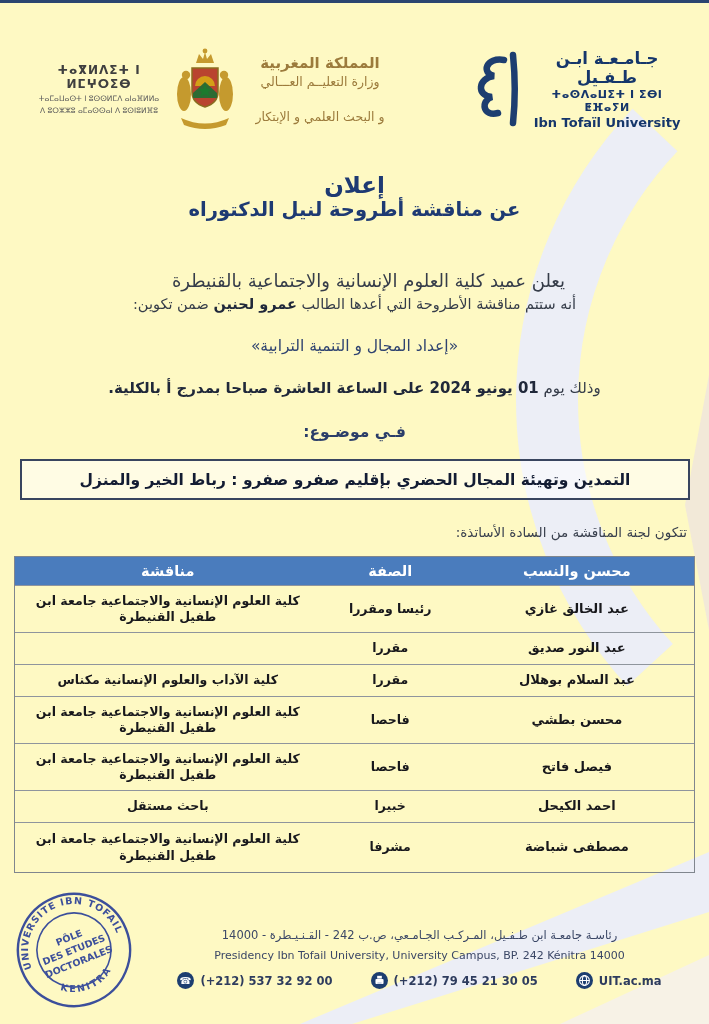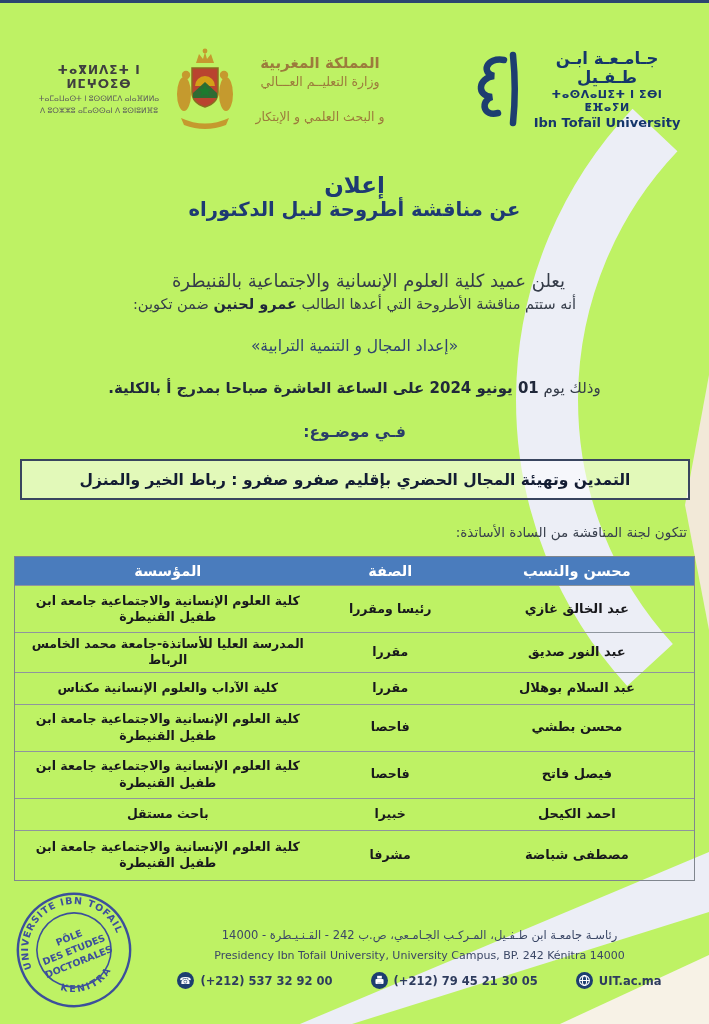--- a/index.html
+++ b/index.html
@@ -1,19 +1,19 @@
 <!DOCTYPE html>
 <html lang="ar"><head>
 <meta charset="utf-8">
 <style>
   * { margin:0; padding:0; box-sizing:border-box; }
   html,body { background:#e9e9e9; }
   .page {
     position:relative; width:709px; height:1024px; margin:0 auto;
-    background:#bef264; overflow:hidden;
+    background:#fef9c3; overflow:hidden;
     font-family:"DejaVu Sans", sans-serif; color:#353c49;
   }
   .top-line { position:absolute; top:0; left:0; width:100%; height:3px; background:#2b4570; z-index:3; }
   .bg-art { position:absolute; top:0; left:0; width:709px; height:1024px; z-index:0; }
 
   
   .header { position:absolute; top:46px; left:38px; right:26px; display:flex; justify-content:space-between; align-items:center; z-index:2; }
   .ministry { display:flex; align-items:center; gap:13px; }
   .tifinagh-block { text-align:center; color:#4d4d4d; width:122px; }
   .tifinagh-block .t1 { font-size:12px; font-weight:bold; letter-spacing:1px; color:#3f3f3f; }
@@ -140,31 +140,30 @@
   <div class="thesis-box">
     <span>التمدين وتهيئة المجال الحضري بإقليم صفرو صفرو : رباط الخير والمنزل</span>
   </div>
 
   <div class="committee-intro">تتكون لجنة المناقشة من السادة الأساتذة:</div>
 
   <div class="ctable">
     <div class="trow thead">
       <div class="tcell">محسن والنسب</div>
       <div class="tcell">الصفة</div>
-      <div class="tcell">المؤسسة</div>
+      <div class="tcell">مناقشة</div>
     </div>
     <div class="trow rh-tall">
       <div class="tcell cell-name">عبد الخالق غازي</div>
       <div class="tcell">رئيسا  ومقررا</div>
       <div class="tcell">كلية العلوم الإنسانية والاجتماعية جامعة ابن طفيل القنيطرة</div>
     </div>
     <div class="trow rh-short">
       <div class="tcell cell-name">عبد النور صديق</div>
       <div class="tcell">مقررا</div>
-      <div class="tcell">المدرسة العليا للأساتذة-جامعة محمد الخامس الرباط</div>
     </div>
     <div class="trow rh-short">
       <div class="tcell cell-name">عبد السلام بوهلال</div>
       <div class="tcell">مقررا</div>
       <div class="tcell">كلية  الآداب والعلوم الإنسانية مكناس</div>
     </div>
     <div class="trow rh-tall">
       <div class="tcell cell-name">محسن بطشي</div>
       <div class="tcell">فاحصا</div>
       <div class="tcell">كلية العلوم الإنسانية والاجتماعية جامعة ابن طفيل القنيطرة</div>

